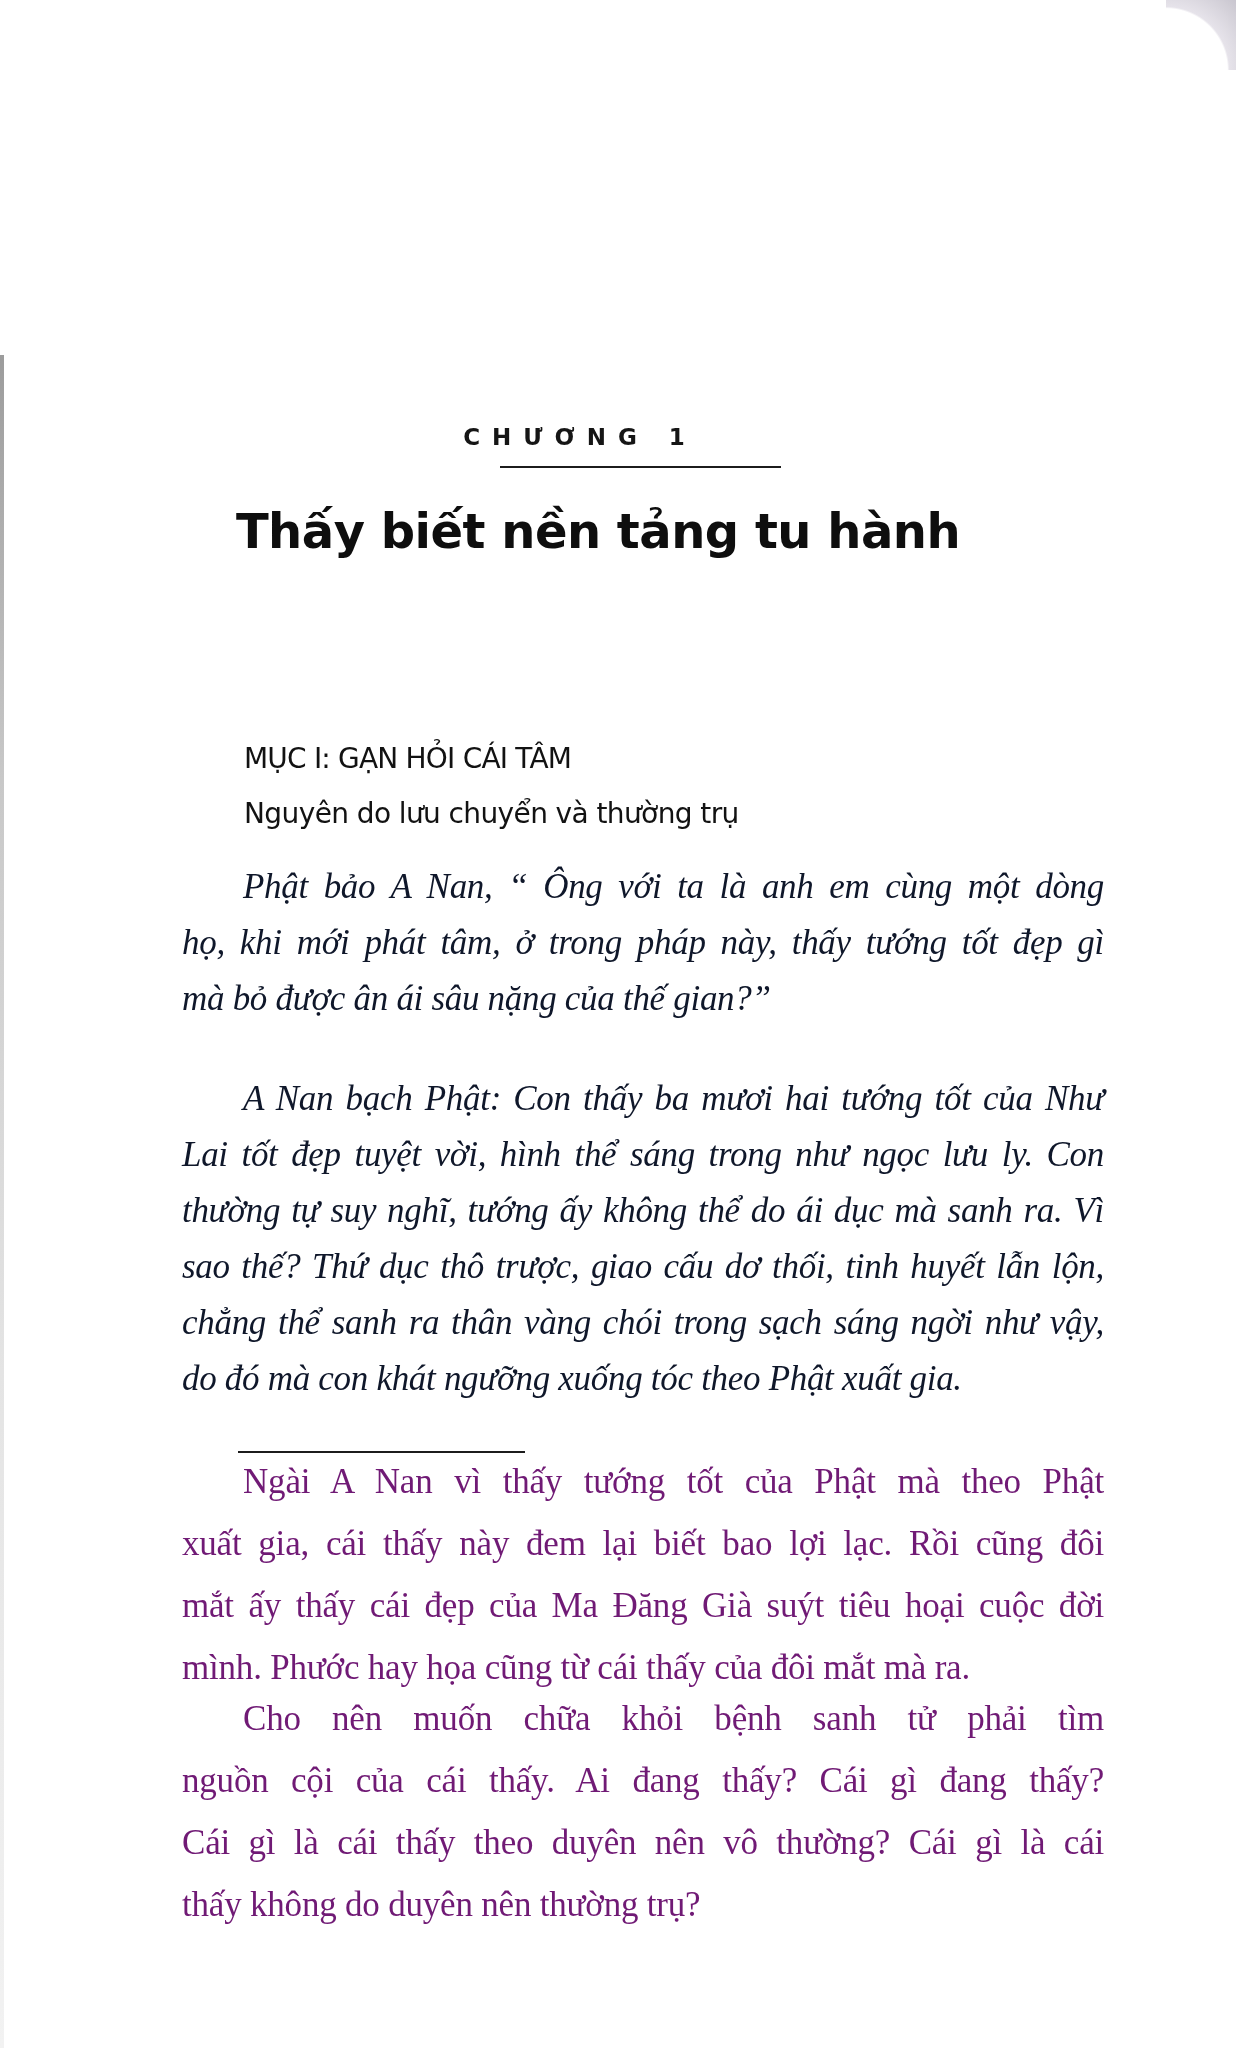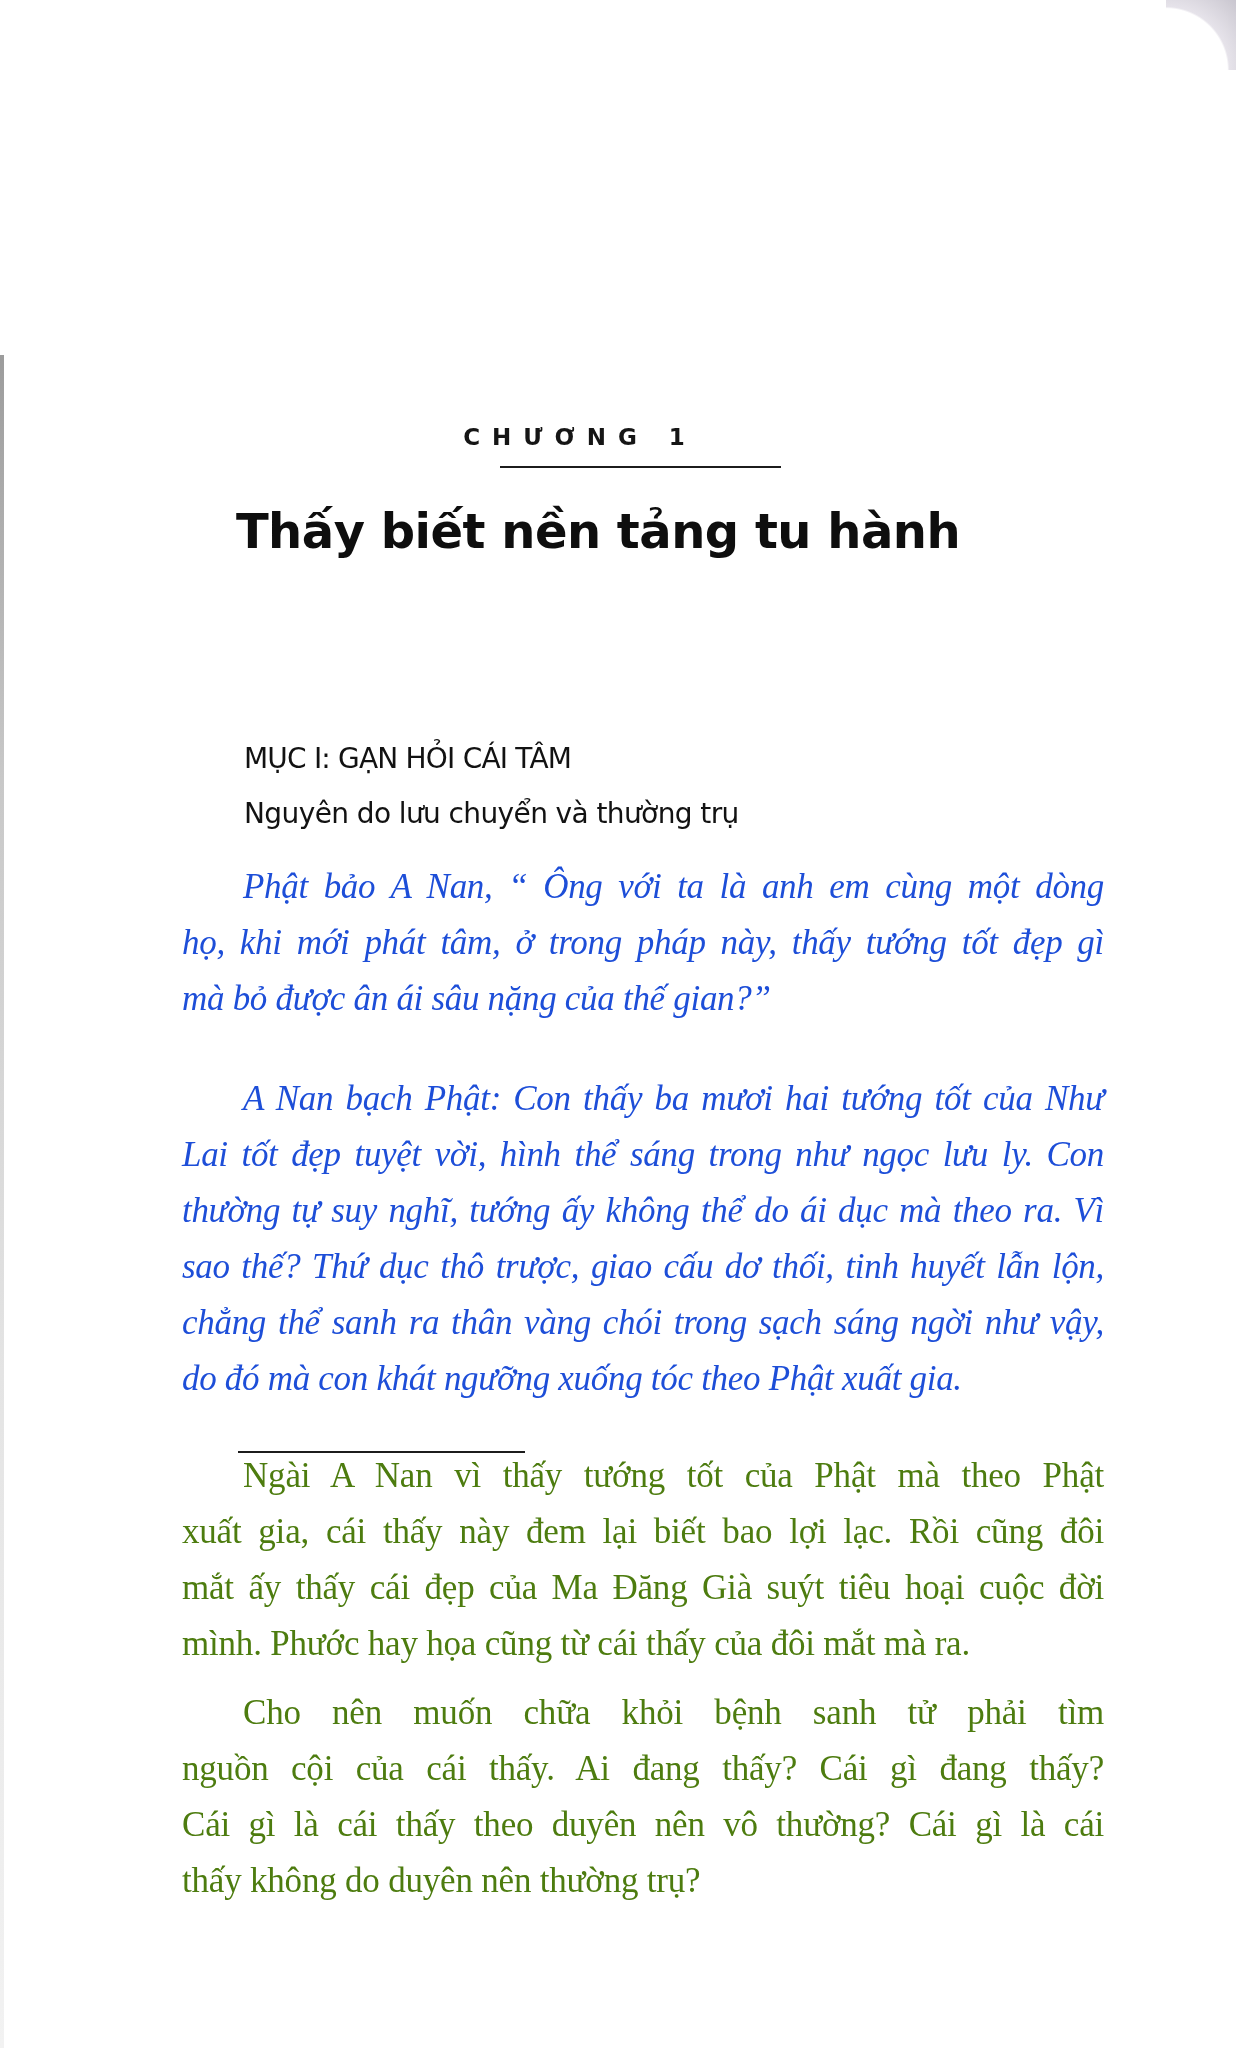--- a/index.html
+++ b/index.html
@@ -100,27 +100,28 @@
       padding-left: 61px;
     }
     .para .line.last {
       text-align-last: left;
     }
     .para.italic .line {
       font-family: "Liberation Serif", serif;
       font-style: italic;
       font-size: 35px;
       letter-spacing: -0.3px;
-      color: #1d4ed8;
+      color: #0f172a;
     }
     .para.roman .line {
       font-family: "Liberation Serif", serif;
       font-size: 35px;
       letter-spacing: -0.2px;
-      color: #4d7c0f;
+      color: #701a75;
+      margin-top: 6px;
     }
     .para .line span {
       white-space: pre;
     }
     .quote-rule {
       position: absolute;
       left: 238px;
       width: 287px;
       top: 1451px;
       height: 2px;
@@ -142,21 +143,21 @@
 
 <div class="para italic" style="top:859px;">
   <span class="line first"><span>Phật bảo A Nan, “ Ông với ta là anh em cùng một dòng</span></span>
   <span class="line"><span>họ, khi mới phát tâm, ở trong pháp này, thấy tướng tốt đẹp gì</span></span>
   <span class="line last"><span>mà bỏ được ân ái sâu nặng của thế gian?”</span></span>
 </div>
 
 <div class="para italic" style="top:1047px;margin-top:24px;">
   <span class="line first"><span>A Nan bạch Phật: Con thấy ba mươi hai tướng tốt của Như</span></span>
   <span class="line"><span>Lai tốt đẹp tuyệt vời, hình thể sáng trong như ngọc lưu ly. Con</span></span>
-  <span class="line"><span>thường tự suy nghĩ, tướng ấy không thể do ái dục mà theo ra. Vì</span></span>
+  <span class="line"><span>thường tự suy nghĩ, tướng ấy không thể do ái dục mà sanh ra. Vì</span></span>
   <span class="line"><span>sao thế? Thứ dục thô trược, giao cấu dơ thối, tinh huyết lẫn lộn,</span></span>
   <span class="line"><span>chẳng thể sanh ra thân vàng chói trong sạch sáng ngời như vậy,</span></span>
   <span class="line last"><span>do đó mà con khát ngưỡng xuống tóc theo Phật xuất gia.</span></span>
 </div>
 
 <div class="quote-rule"></div>
 
 <div class="para roman" style="top:1448px;">
   <span class="line first"><span>Ngài A Nan vì thấy tướng tốt của Phật mà theo Phật</span></span>
   <span class="line"><span>xuất gia, cái thấy này đem lại biết bao lợi lạc. Rồi cũng đôi</span></span>

